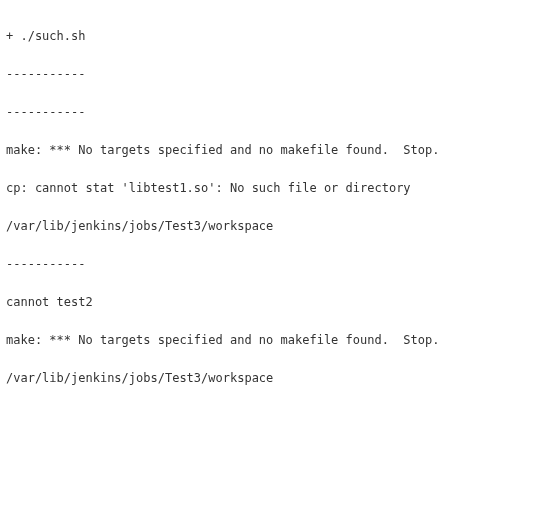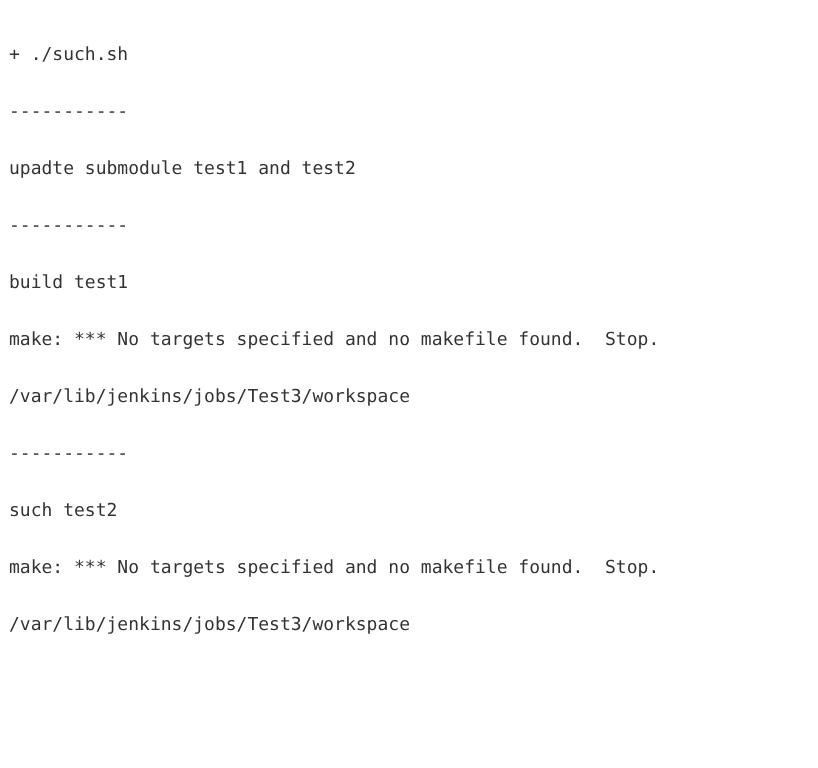--- a/index.html
+++ b/index.html
@@ -21,27 +21,26 @@
   .line {
     display: block;
   }
 </style>
 </head>
 <body>
 
 <div class="console">
 <span class="line">+ ./such.sh</span>
 <span class="line">-----------</span>
-<span class="line">upadte submodule test1 and test2</span>
 <span class="line">-----------</span>
-<span class="line">build test1</span>
 <span class="line">make: *** No targets specified and no makefile found.  Stop.</span>
+<span class="line">cp: cannot stat 'libtest1.so': No such file or directory</span>
 <span class="line">/var/lib/jenkins/jobs/Test3/workspace</span>
 <span class="line">-----------</span>
-<span class="line">such test2</span>
+<span class="line">cannot test2</span>
 <span class="line">make: *** No targets specified and no makefile found.  Stop.</span>
 <span class="line">/var/lib/jenkins/jobs/Test3/workspace</span>
 
 
 
 
 
 
 
 

